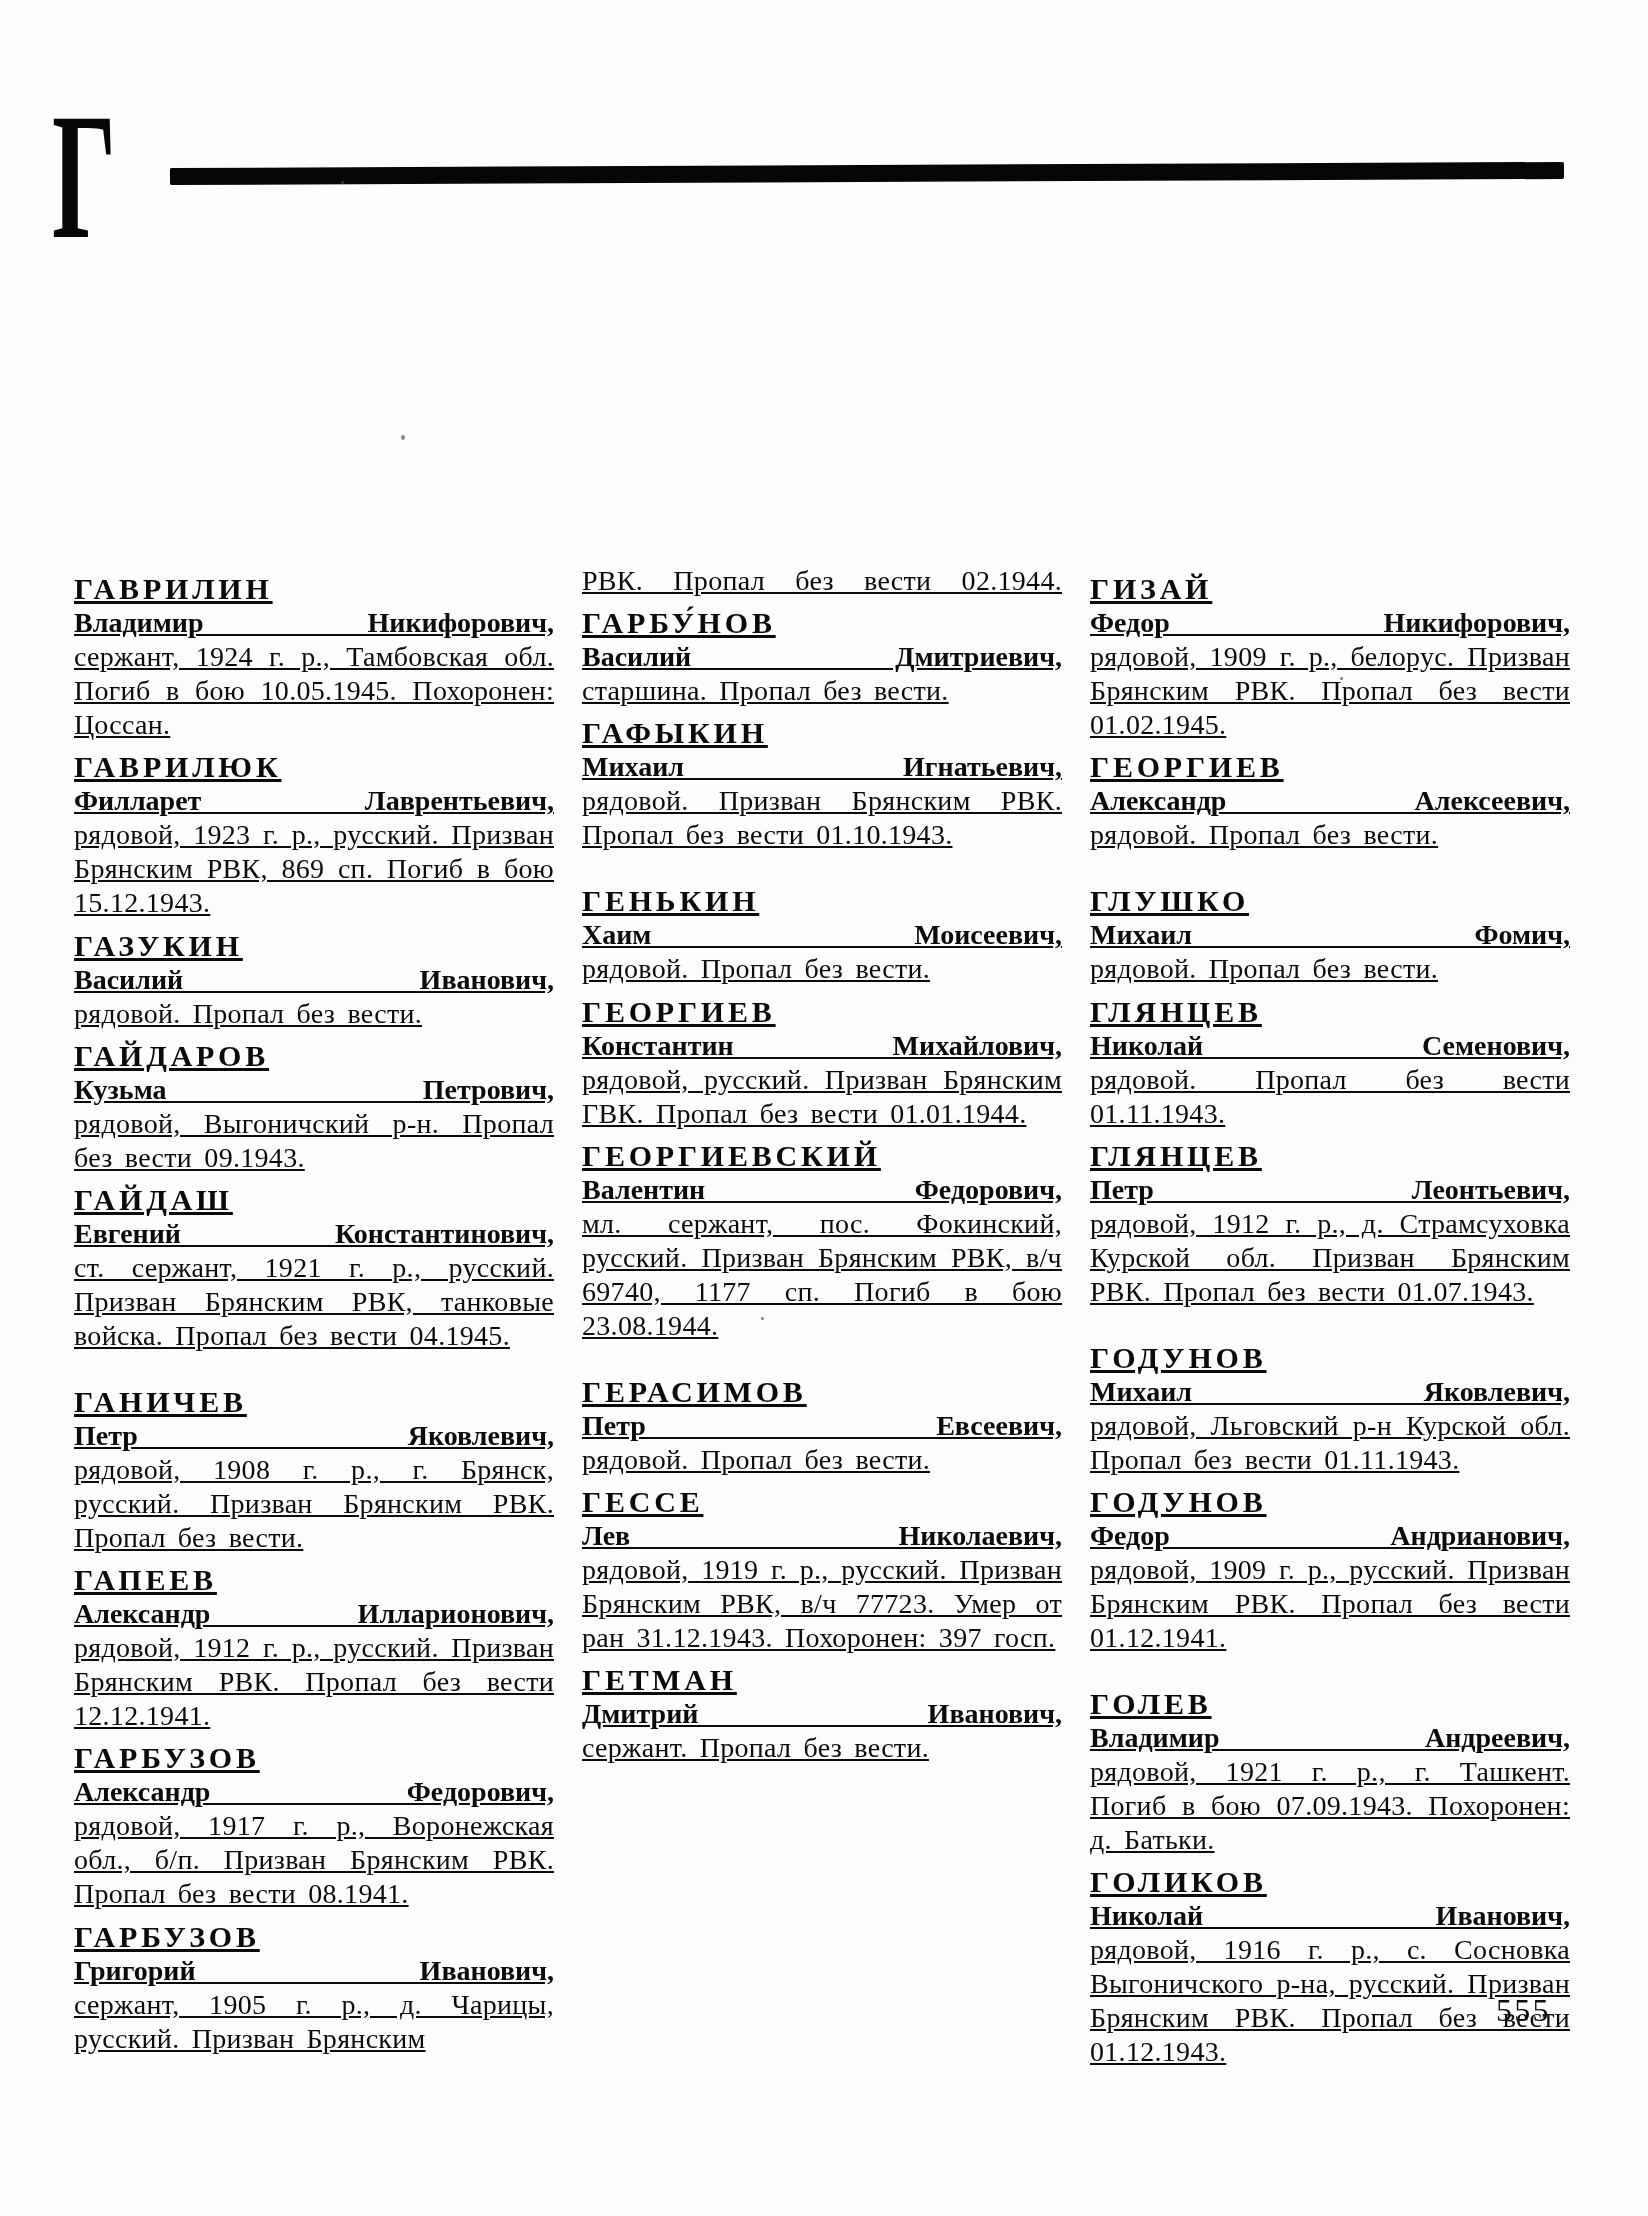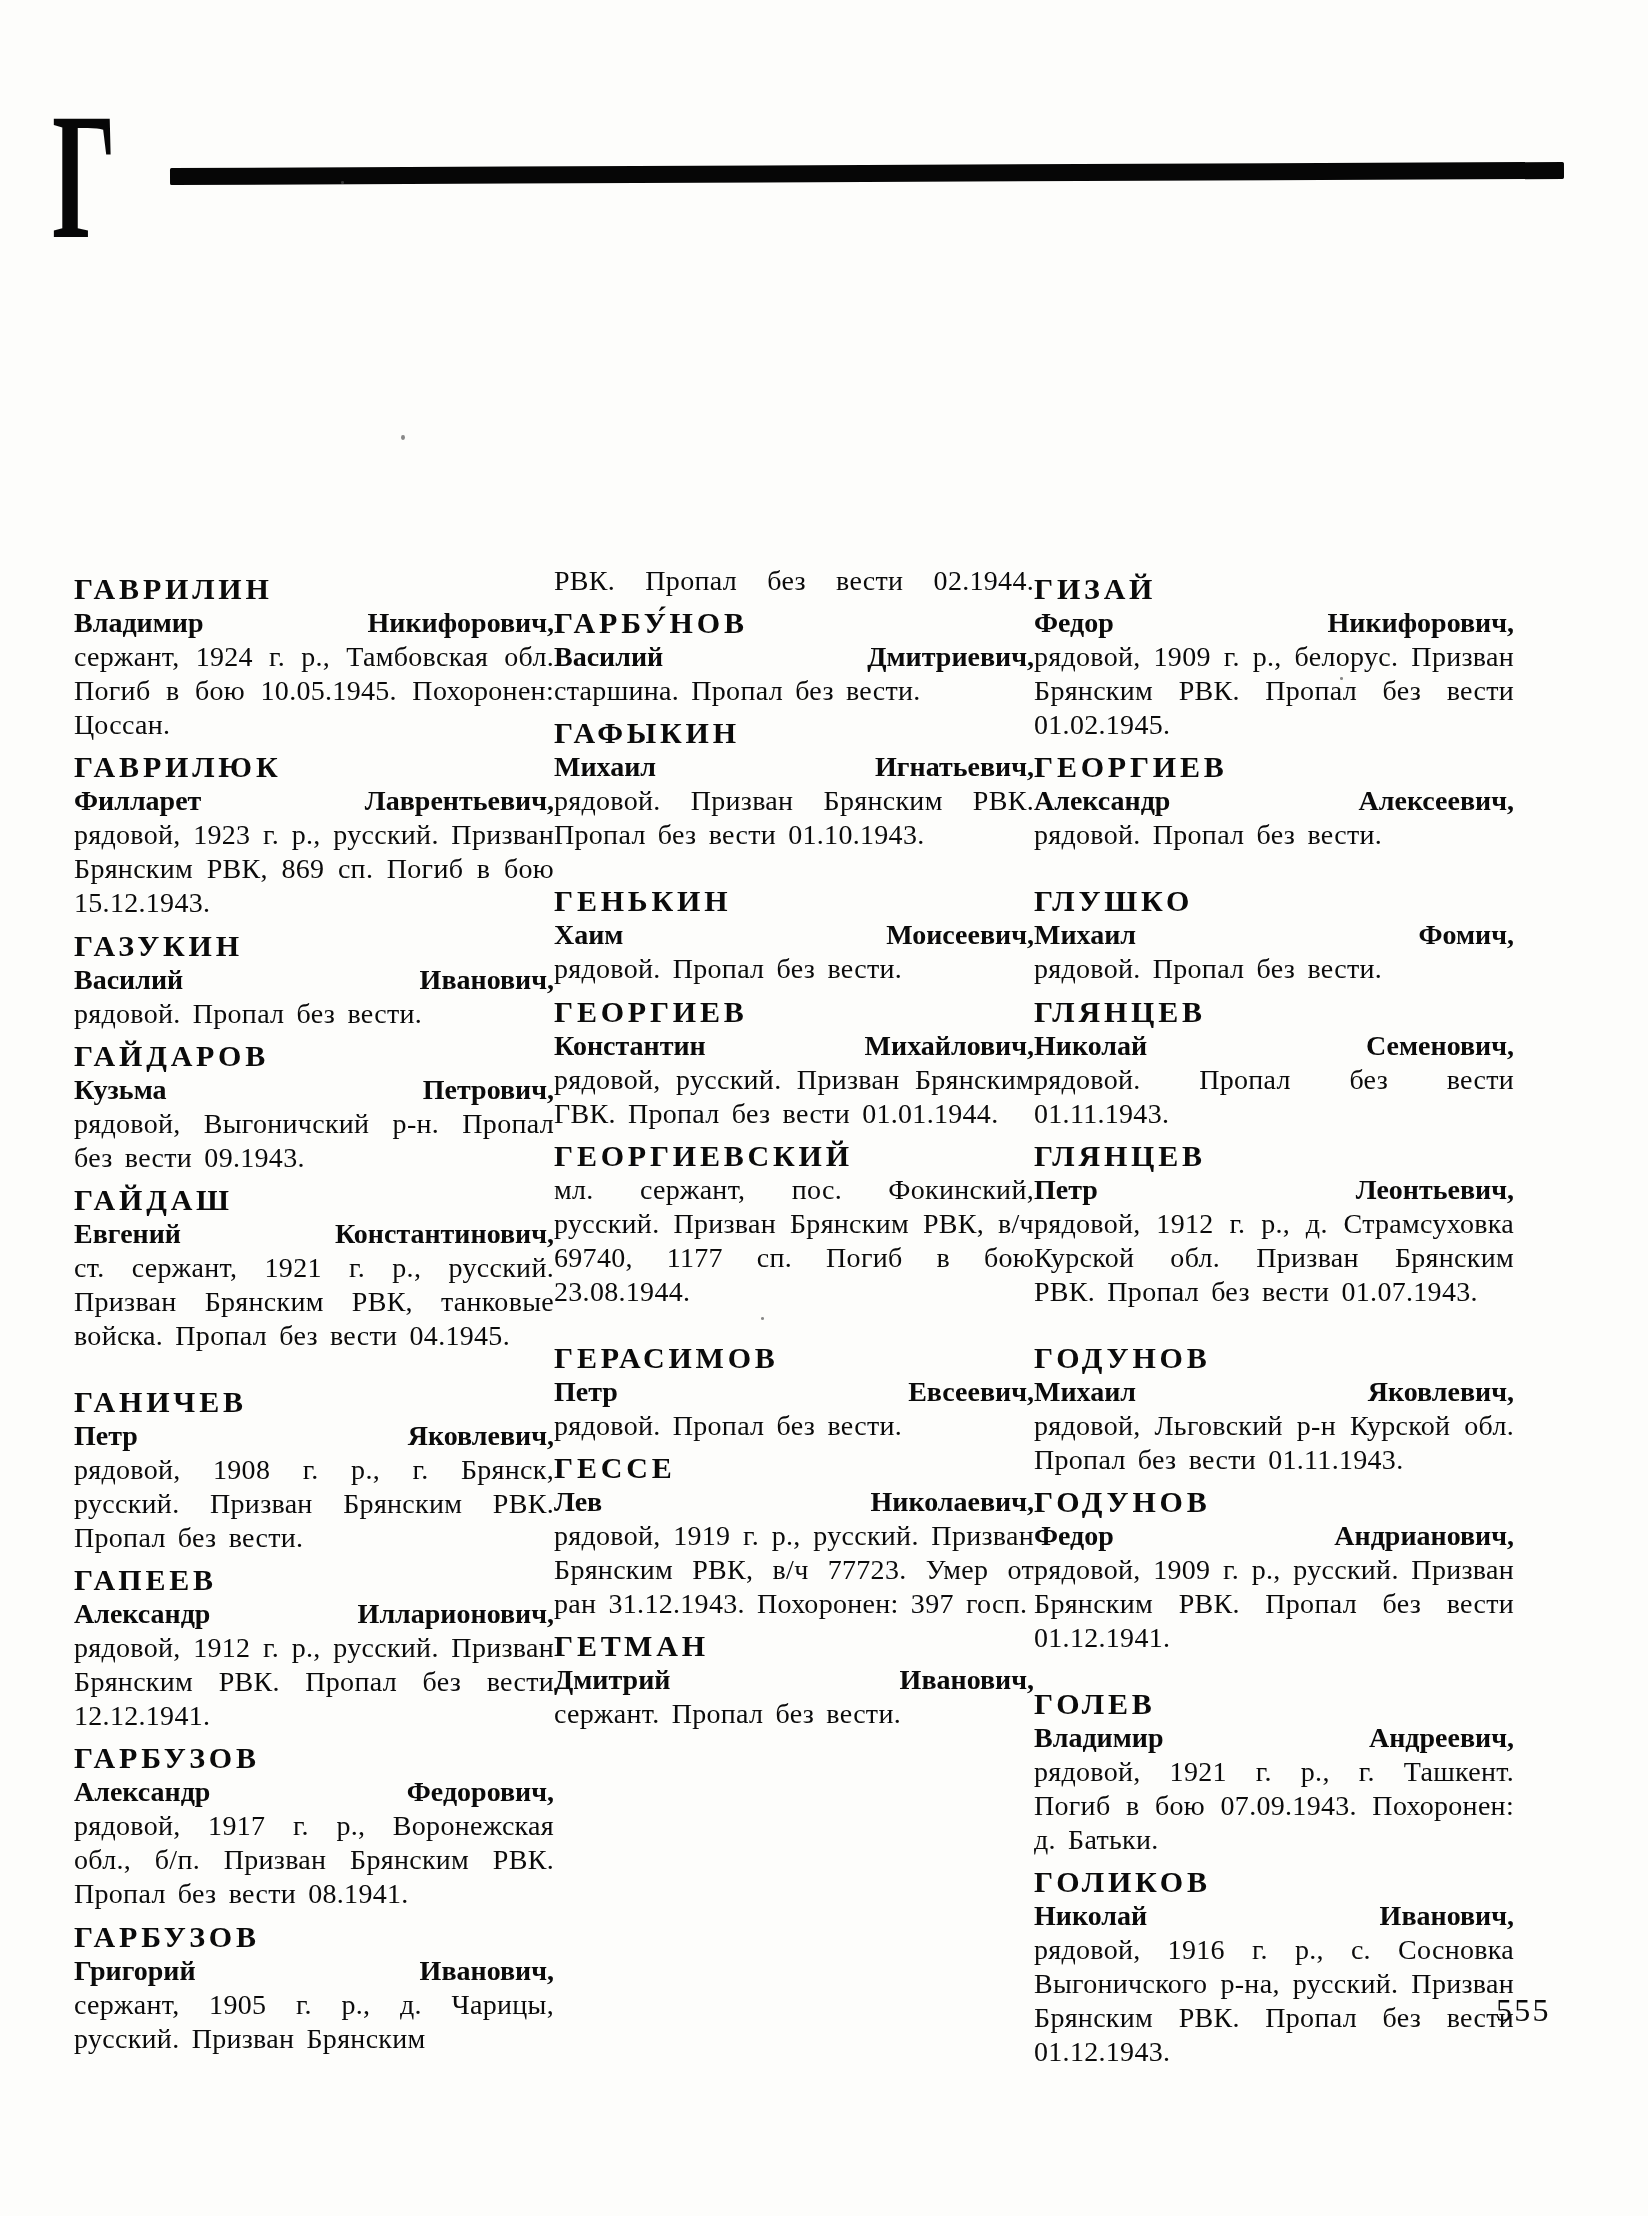--- a/index.html
+++ b/index.html
@@ -26,20 +26,22 @@
     background:#060606;
     transform:rotate(-0.25deg);
     border-radius:1.6px;
   }
   
   .cols{
     position:absolute;left:74px;top:564px;
     width:1495px;
     display:grid;
     grid-template-columns:480px 480px 480px;
+    column-gap:28px;
+    text-decoration:underline;
   }
   .column{width:480px;}
   .entry{margin-top:8.2px;}
   .entry.gap{margin-top:32px;}
   .surname{
     font-weight:700;
     font-size:30px;line-height:34px;
     letter-spacing:3.8px;
     white-space:nowrap;
   }
@@ -147,20 +149,21 @@
           <div class="name">Хаим Моисеевич,</div>
           <div class="details">рядовой. Пропал без вести.</div>
         </div>
         <div class="entry">
           <div class="surname">ГЕОРГИЕВ</div>
           <div class="name">Константин Михайлович,</div>
           <div class="details">рядовой, русский. Призван Брянским ГВК. Пропал без вести 01.01.1944.</div>
         </div>
         <div class="entry">
           <div class="surname">ГЕОРГИЕВСКИЙ</div>
+          <div class="name">Валентин Федорович,</div>
           <div class="details">мл. сержант, пос. Фокинский, русский. Призван Брянским РВК, в/ч 69740, 1177 сп. Погиб в бою 23.08.1944.</div>
         </div>
         <div class="entry gap">
           <div class="surname">ГЕРАСИМОВ</div>
           <div class="name">Петр Евсеевич,</div>
           <div class="details">рядовой. Пропал без вести.</div>
         </div>
         <div class="entry">
           <div class="surname">ГЕССЕ</div>
           <div class="name">Лев Николаевич,</div>

